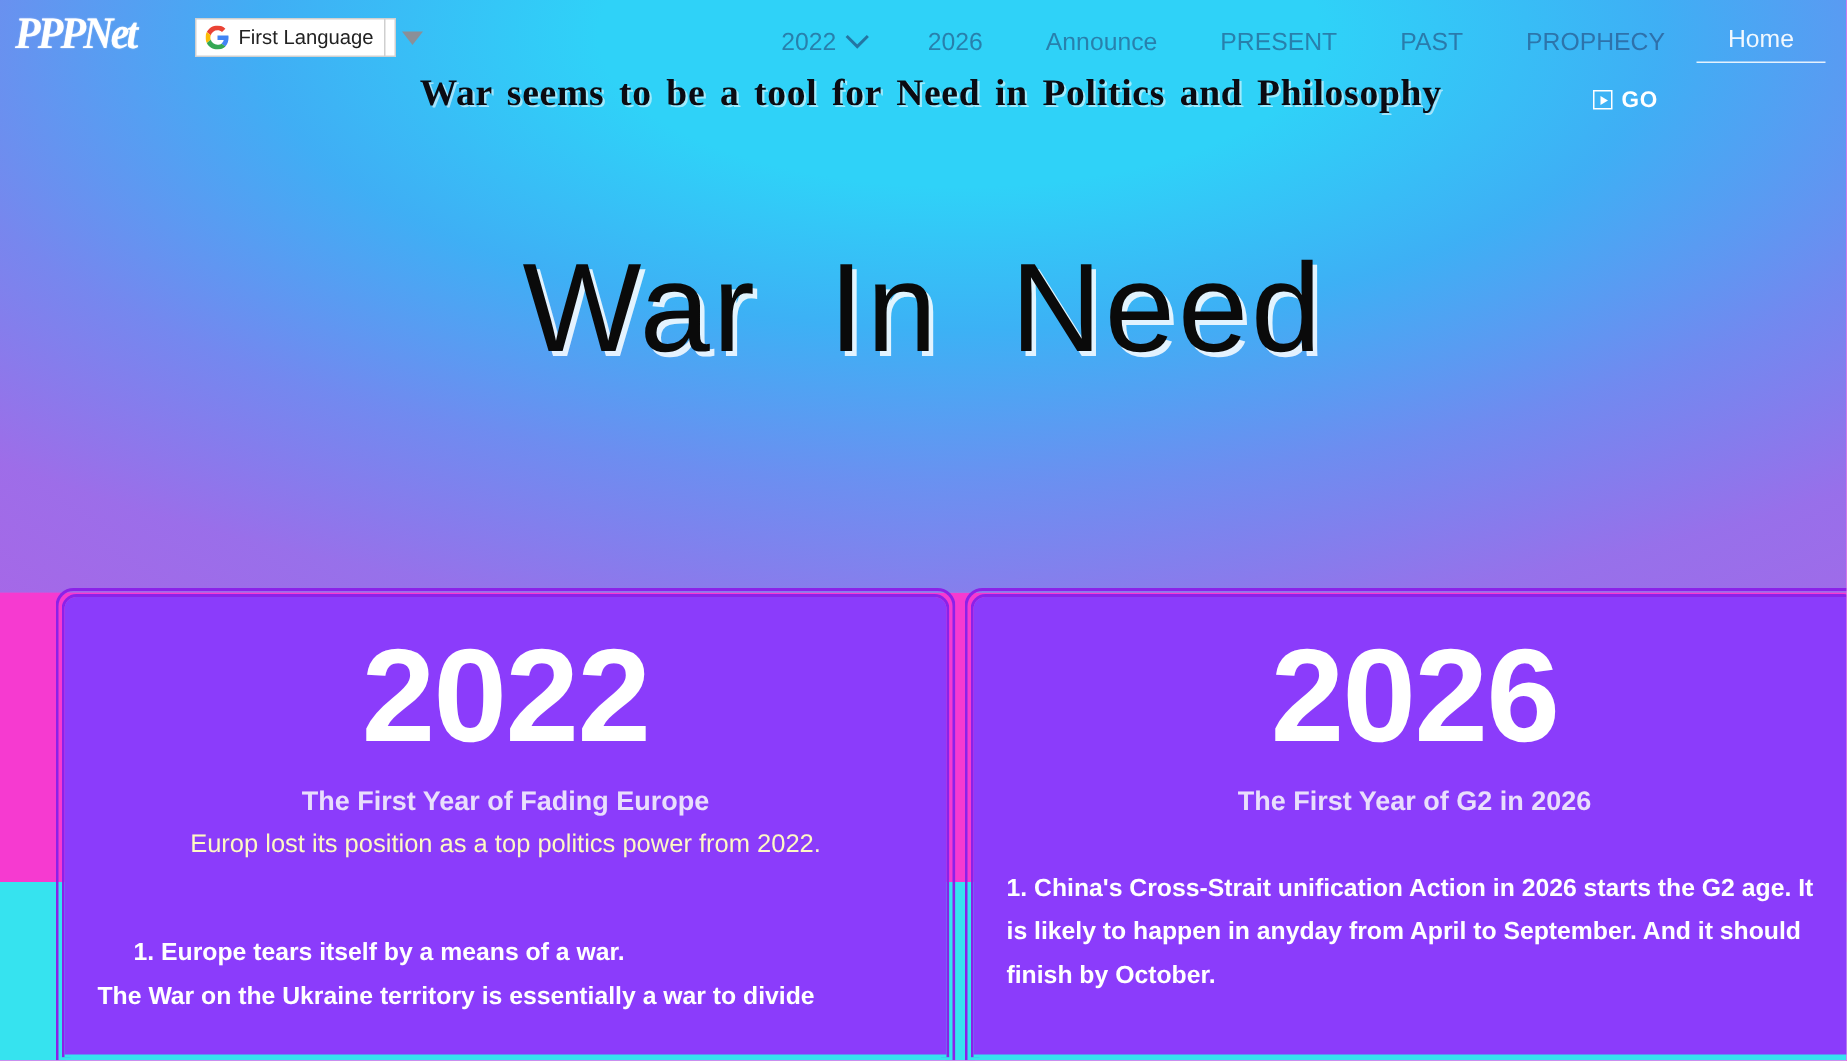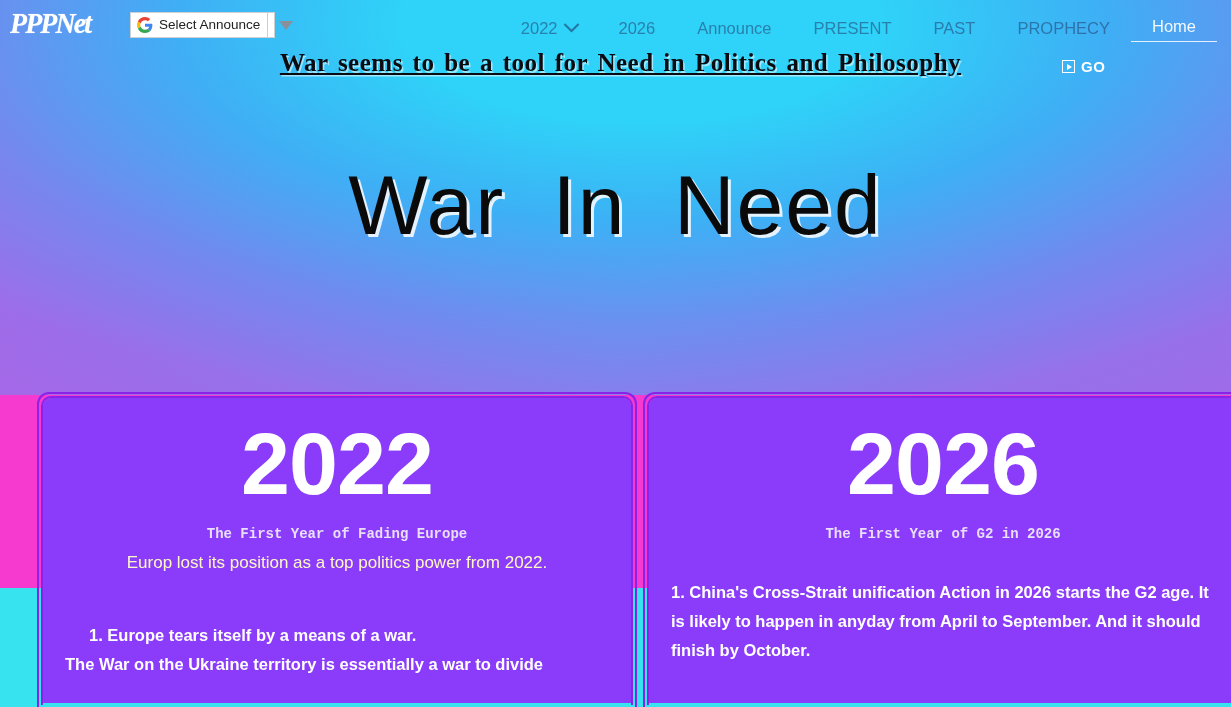--- a/index.html
+++ b/index.html
@@ -133,21 +133,20 @@
   .tagline-text {
     font-family:"Liberation Serif", serif;
     font-size:25px;
     font-weight:700;
     color:#0b0b12;
     letter-spacing:0.5px;
     word-spacing:3px;
     text-shadow:1.5px 1.5px 0 rgba(255,255,255,0.55);
     display:inline-block;
     padding-left:10px;
-    text-decoration:underline;
   }
   .go-btn {
     position:absolute; left:1018px; top:58px;
     display:flex; align-items:center; gap:6px;
     color:#ffffff;
     font-size:15px; font-weight:700;
     letter-spacing:0.5px;
     cursor:pointer;
     z-index:36;
     padding-left:44px;
@@ -224,25 +223,24 @@
     color:#ffffff;
     font-size:88px;
     font-weight:700;
     line-height:100px;
     letter-spacing:-1px;
     margin-top:2px;
   }
   .card-sub {
     text-align:center;
     color:#e9defc;
-    font-size:14px;
+    font-size:18px;
     font-weight:700;
     line-height:28px;
     margin-top:6px;
-    font-family:Liberation Mono, monospace;
   }
   .card-sub2 {
     text-align:center;
     color:#fef9c3;
     font-size:17px;
     font-weight:400;
     line-height:29px;
   }
   .card-body {
     color:#ffffff;
@@ -272,21 +270,21 @@
     <div class="gt-wrap">
       <div class="gt-box">
         <span class="g-logo">
           <svg width="16" height="16" viewBox="0 0 48 48">
             <path fill="#EA4335" d="M24 9.5c3.5 0 6.6 1.2 9 3.6l6.8-6.8C35.6 2.4 30.2 0 24 0 14.6 0 6.5 5.4 2.6 13.2l7.9 6.2C12.4 13.6 17.7 9.5 24 9.5z"></path>
             <path fill="#4285F4" d="M46.1 24.6c0-1.6-.1-3.2-.4-4.6H24v9.1h12.4c-.5 2.9-2.2 5.4-4.6 7l7.6 5.9c4.4-4.1 6.7-10.1 6.7-17.4z"></path>
             <path fill="#FBBC05" d="M10.5 28.6c-.5-1.5-.8-3-.8-4.6s.3-3.1.8-4.6l-7.9-6.2C1 16.4 0 20.1 0 24s1 7.6 2.6 10.8l7.9-6.2z"></path>
             <path fill="#34A853" d="M24 48c6.5 0 11.9-2.1 15.9-5.8l-7.6-5.9c-2.1 1.4-4.8 2.3-8.3 2.3-6.3 0-11.6-4.1-13.5-9.9l-7.9 6.2C6.5 42.6 14.6 48 24 48z"></path>
           </svg>
         </span>
-        <span class="gt-text">Select Announce</span>
+        <span class="gt-text">First Language</span>
       </div>
       <span class="gt-caret"></span>
     </div>
 
     <div class="nav">
       <div class="nav-item">
         <span>2022</span>
         <span class="chev"></span>
       </div>
       <div class="nav-item">2026</div>

